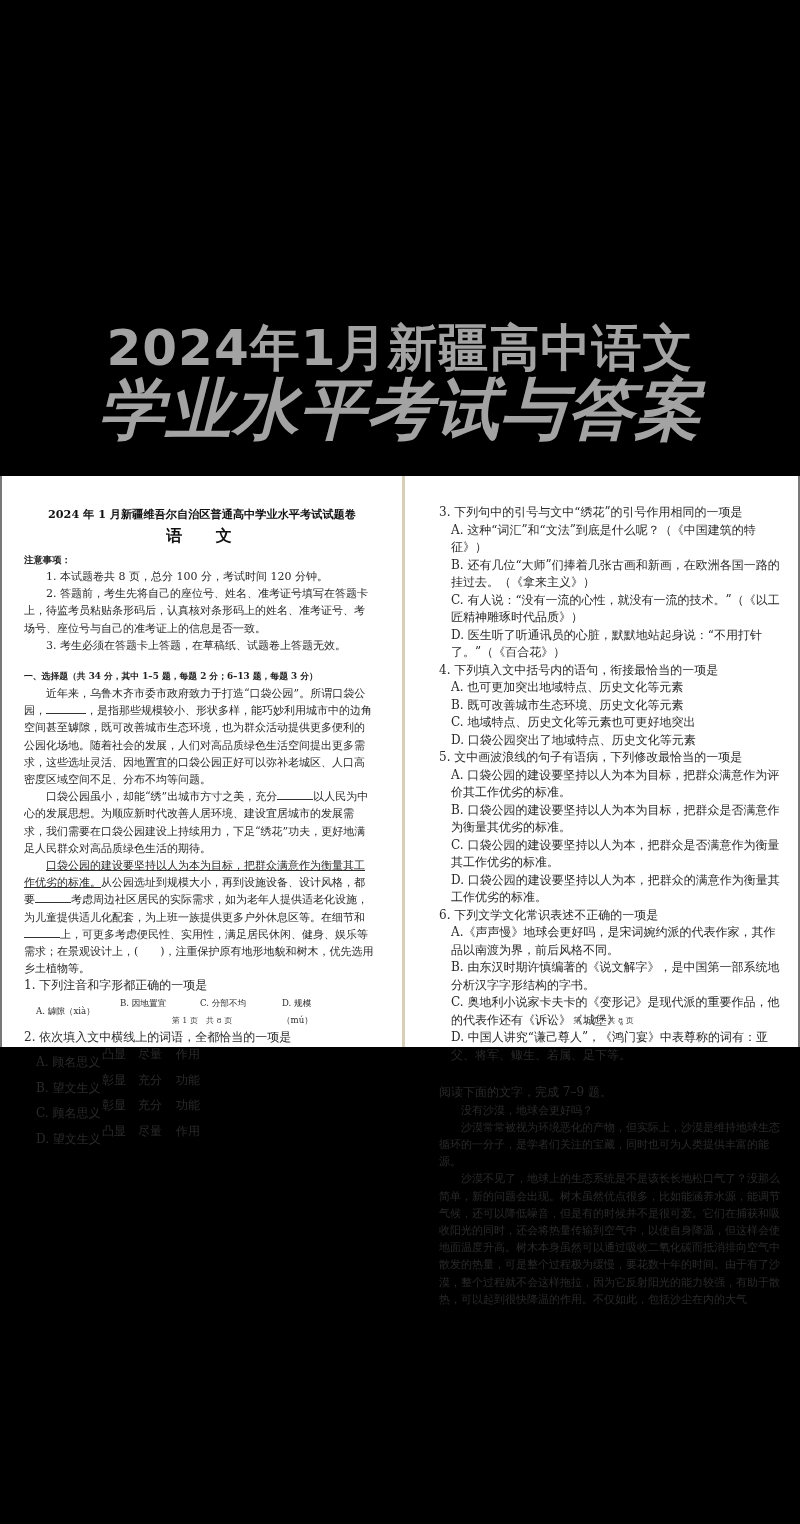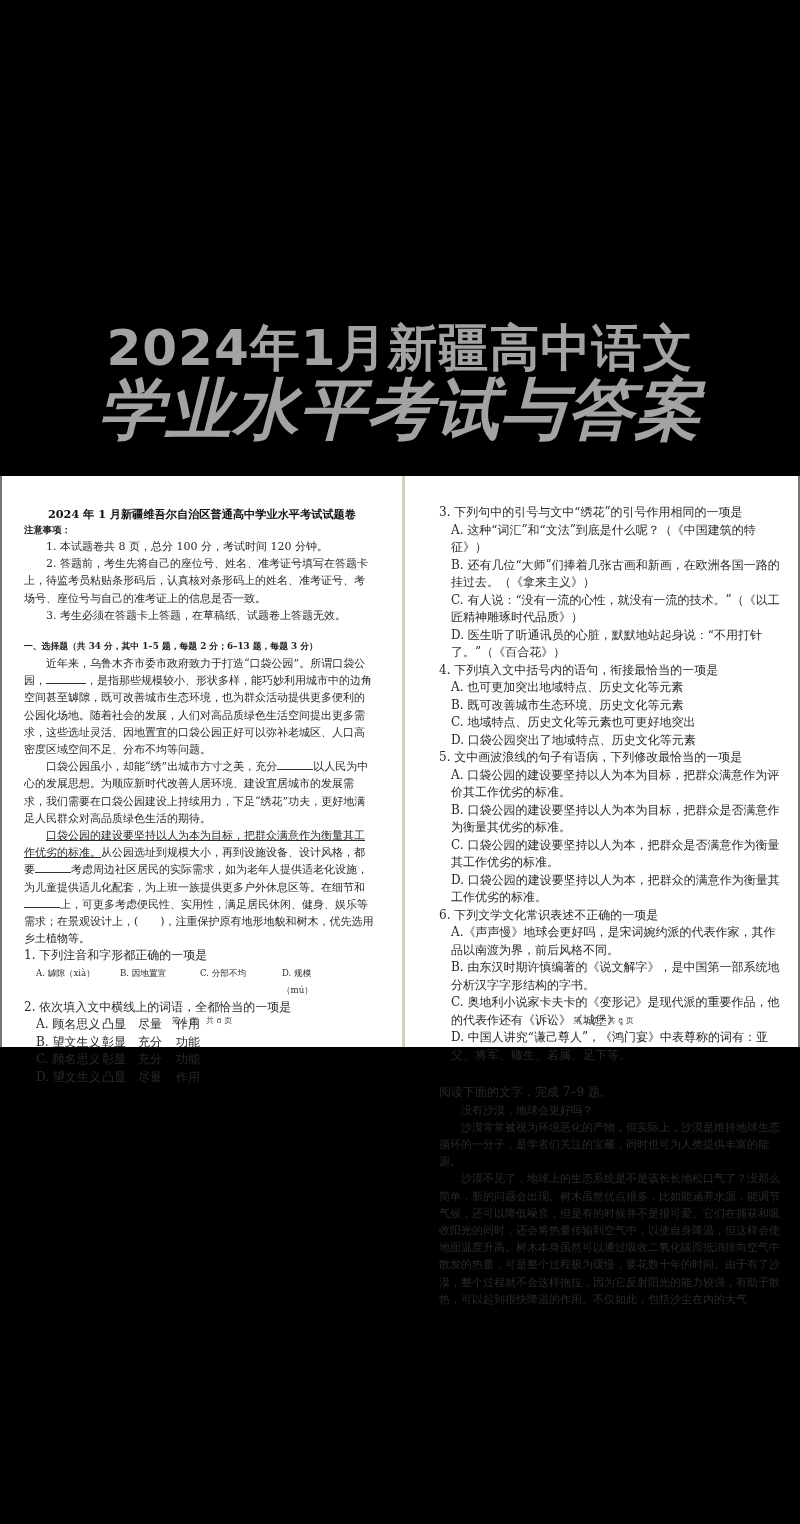--- a/index.html
+++ b/index.html
@@ -30,38 +30,39 @@
     .doc-subject { text-align: center; font-weight: bold; font-size: 16px; line-height: 24px; letter-spacing: 14px; color: #111; margin: 2px 0 4px 14px; }
     .notice-head { font-weight: bold; font-size: 9.4px; line-height: 16px; color: #222; font-family: "DejaVu Sans", sans-serif; }
     .indent { text-indent: 2em; }
     .p { font-size: 11px; line-height: 17.2px; }
     .section-head { font-weight: bold; font-size: 8.8px; margin-top: 14px; color: #222; }
     .q { font-size: 12px; line-height: 17.5px; }
     .opt { padding-left: 12px; }
     .opt-row { display: flex; padding-left: 12px; }
     .opt-row span { display: inline-block; }
     .grid4 { display: flex; padding-left: 12px; }
-    .grid4 .c1 { width: 66px; } .grid4 .c2 { width: 36px; } .grid4 .c3 { width: 38px; } .grid4 .c4 { width: 40px; }
+    .grid4 .c1 { width: 66px; margin-top: 8px; } .grid4 .c2 { width: 36px; } .grid4 .c3 { width: 38px; } .grid4 .c4 { width: 40px; }
     .o1q .c1 { width: 84px; } .o1q .c2 { width: 80px; } .o1q .c3 { width: 82px; }
     .footer { position: absolute; bottom: 20px; left: 0; width: 100%; text-align: center; font-size: 8px; color: #444; }
     .blank { display: inline-block; border-bottom: 1px solid #333; height: 10px; vertical-align: baseline; }
     .u { text-decoration: underline; }
     .q2 { margin-top: 20px; }
   </style>
 </head>
 <body>
 
 <div id="hl1" class="headline">2024年1月新疆高中语文</div>
 <div id="hl2" class="headline">学业水平考试与答案</div>
 
 <div class="spread">
   <div class="gutter"></div>
 
   <div id="page1" class="page">
     <div class="doc-title">2024 年 1 月新疆维吾尔自治区普通高中学业水平考试试题卷</div>
+    <div class="doc-subject">语 文</div>
     <div class="notice-head">注意事项：</div>
     <div class="p indent">1. 本试题卷共 8 页，总分 100 分，考试时间 120 分钟。</div>
     <div class="p indent">2. 答题前，考生先将自己的座位号、姓名、准考证号填写在答题卡上，待监考员粘贴条形码后，认真核对条形码上的姓名、准考证号、考场号、座位号与自己的准考证上的信息是否一致。</div>
     <div class="p indent">3. 考生必须在答题卡上答题，在草稿纸、试题卷上答题无效。</div>
 
     <div class="section-head">一、选择题（共 34 分，其中 1–5 题，每题 2 分；6–13 题，每题 3 分）</div>
 
     <div class="p indent">
       <span>近年来，乌鲁木齐市委市政府致力于打造“口袋公园”。所谓口袋公园，</span><span class="blank" style="width:40px"></span><span>，是指那些规模较小、形状多样，能巧妙利用城市中的边角空间甚至罅隙，既可改善城市生态环境，也为群众活动提供更多便利的公园化场地。随着社会的发展，人们对高品质绿色生活空间提出更多需求，这些选址灵活、因地置宜的口袋公园正好可以弥补老城区、人口高密度区域空间不足、分布不均等问题。</span>
     </div>

